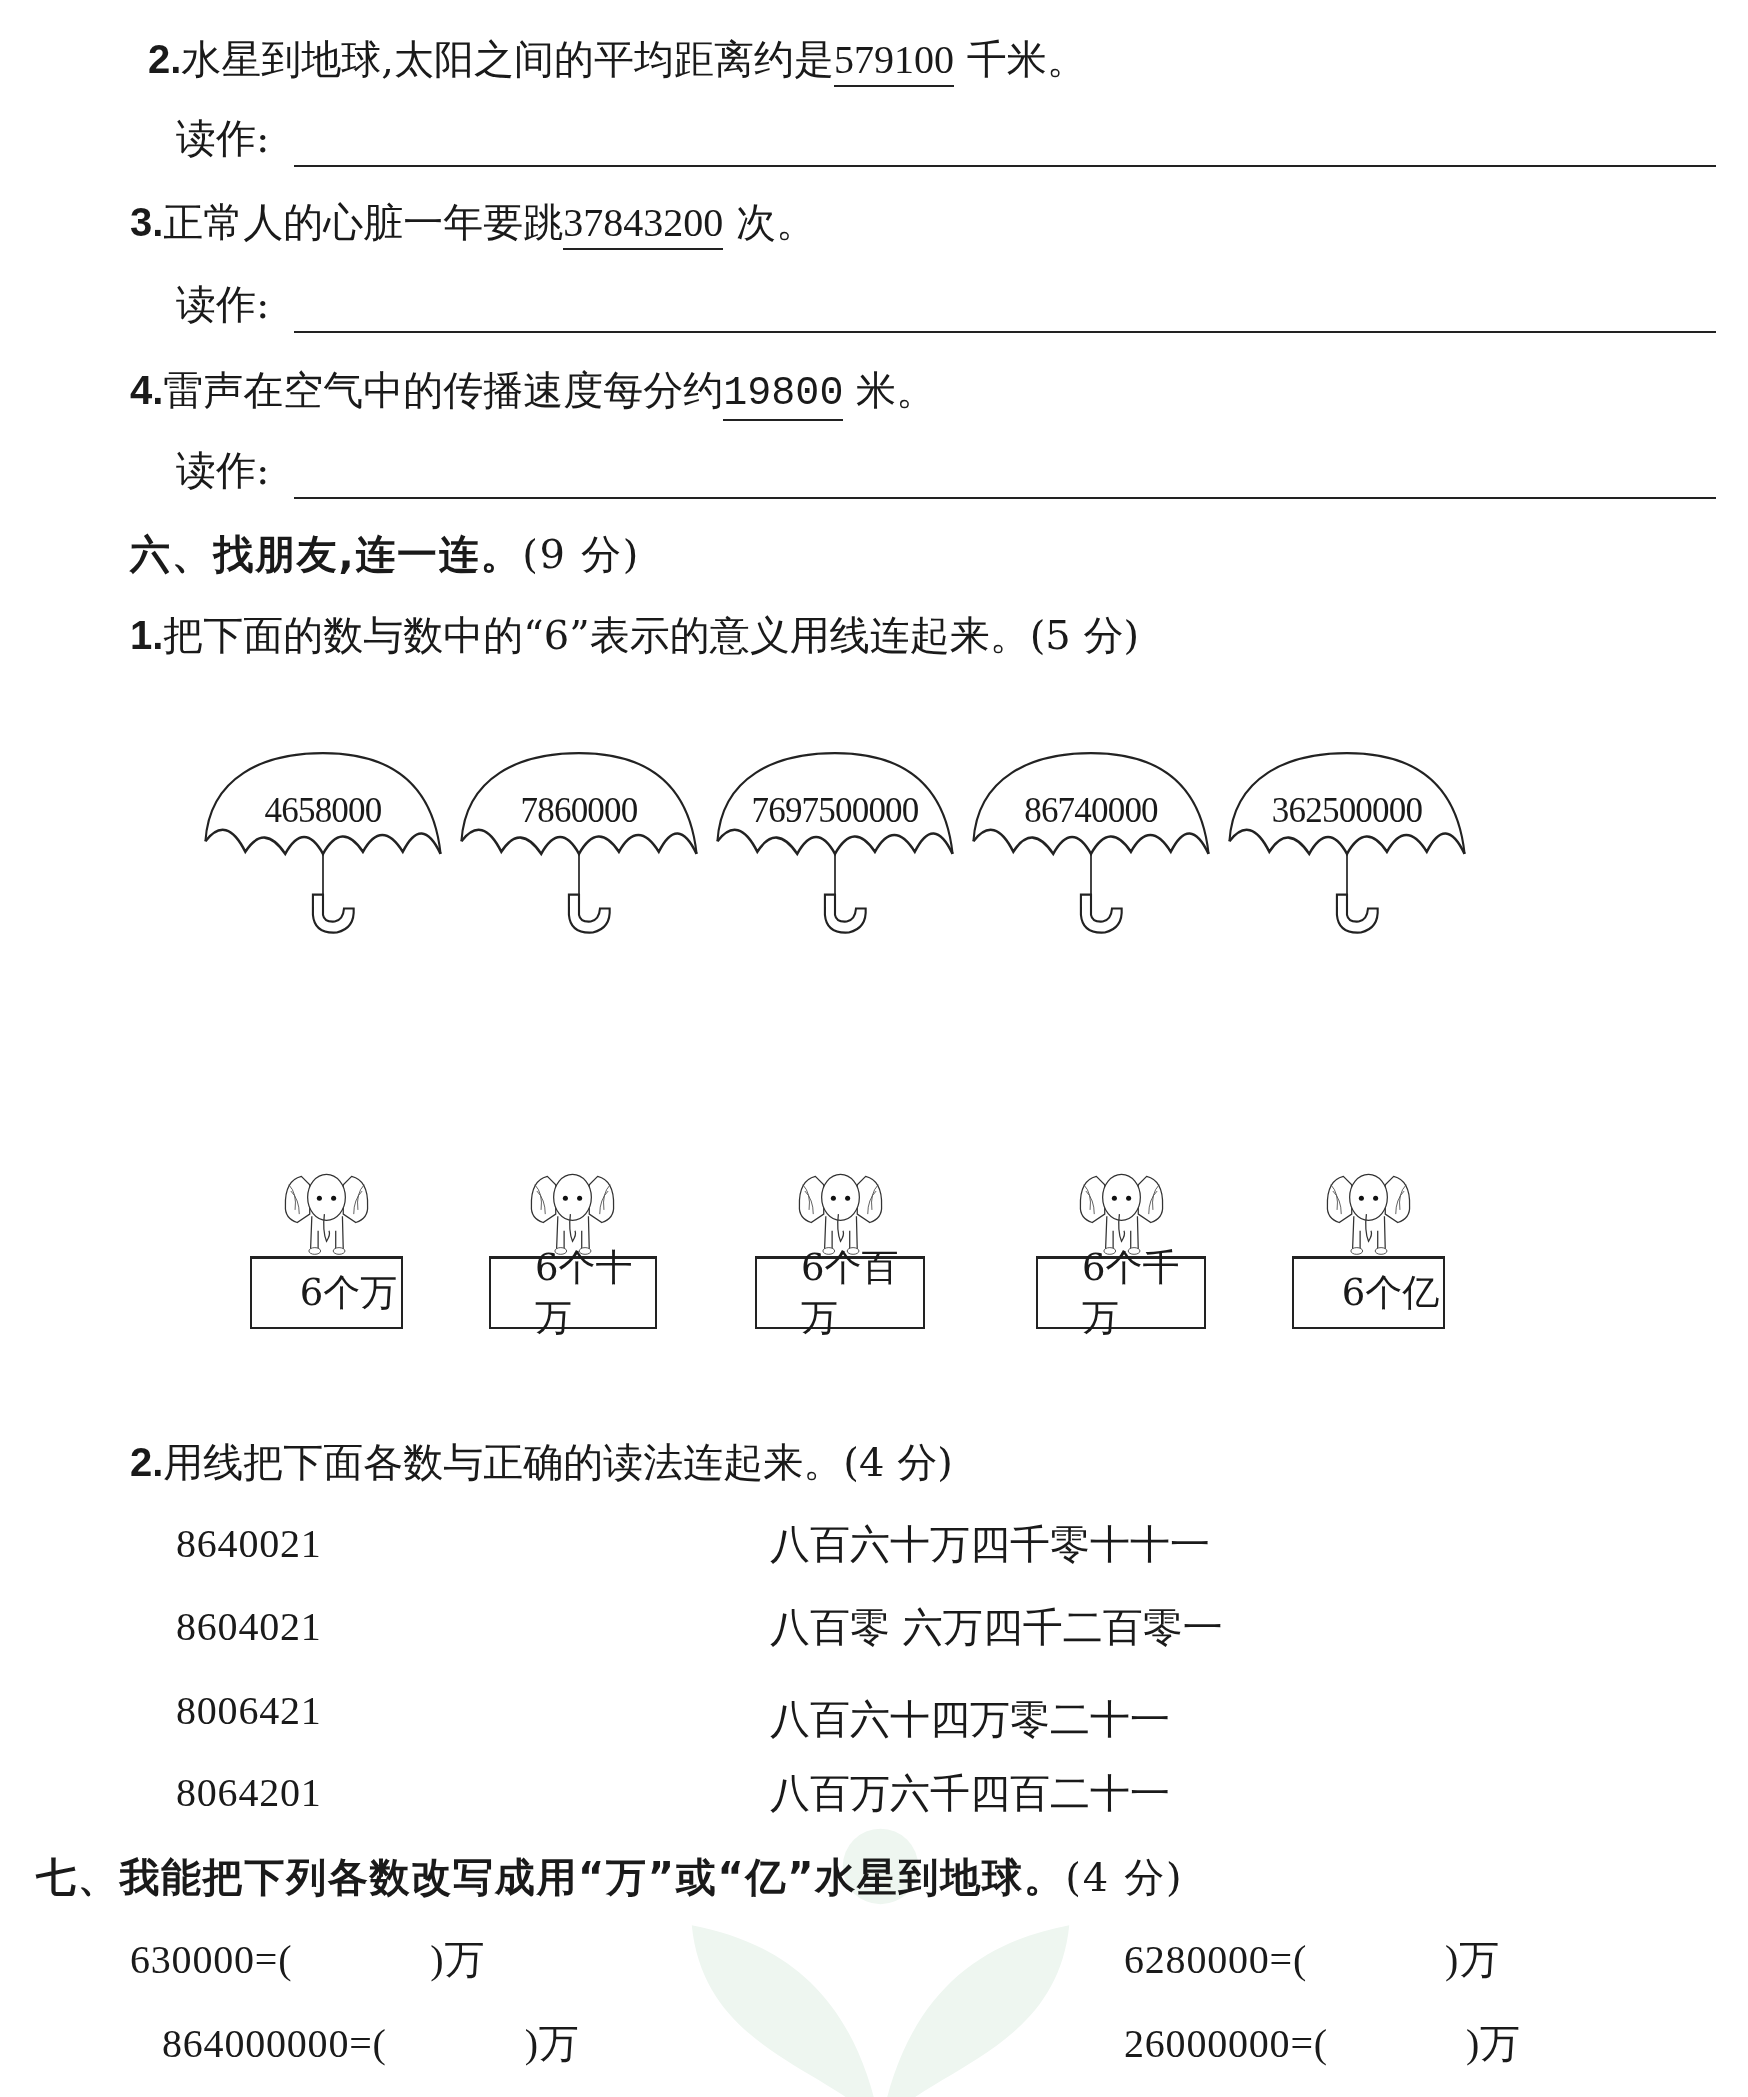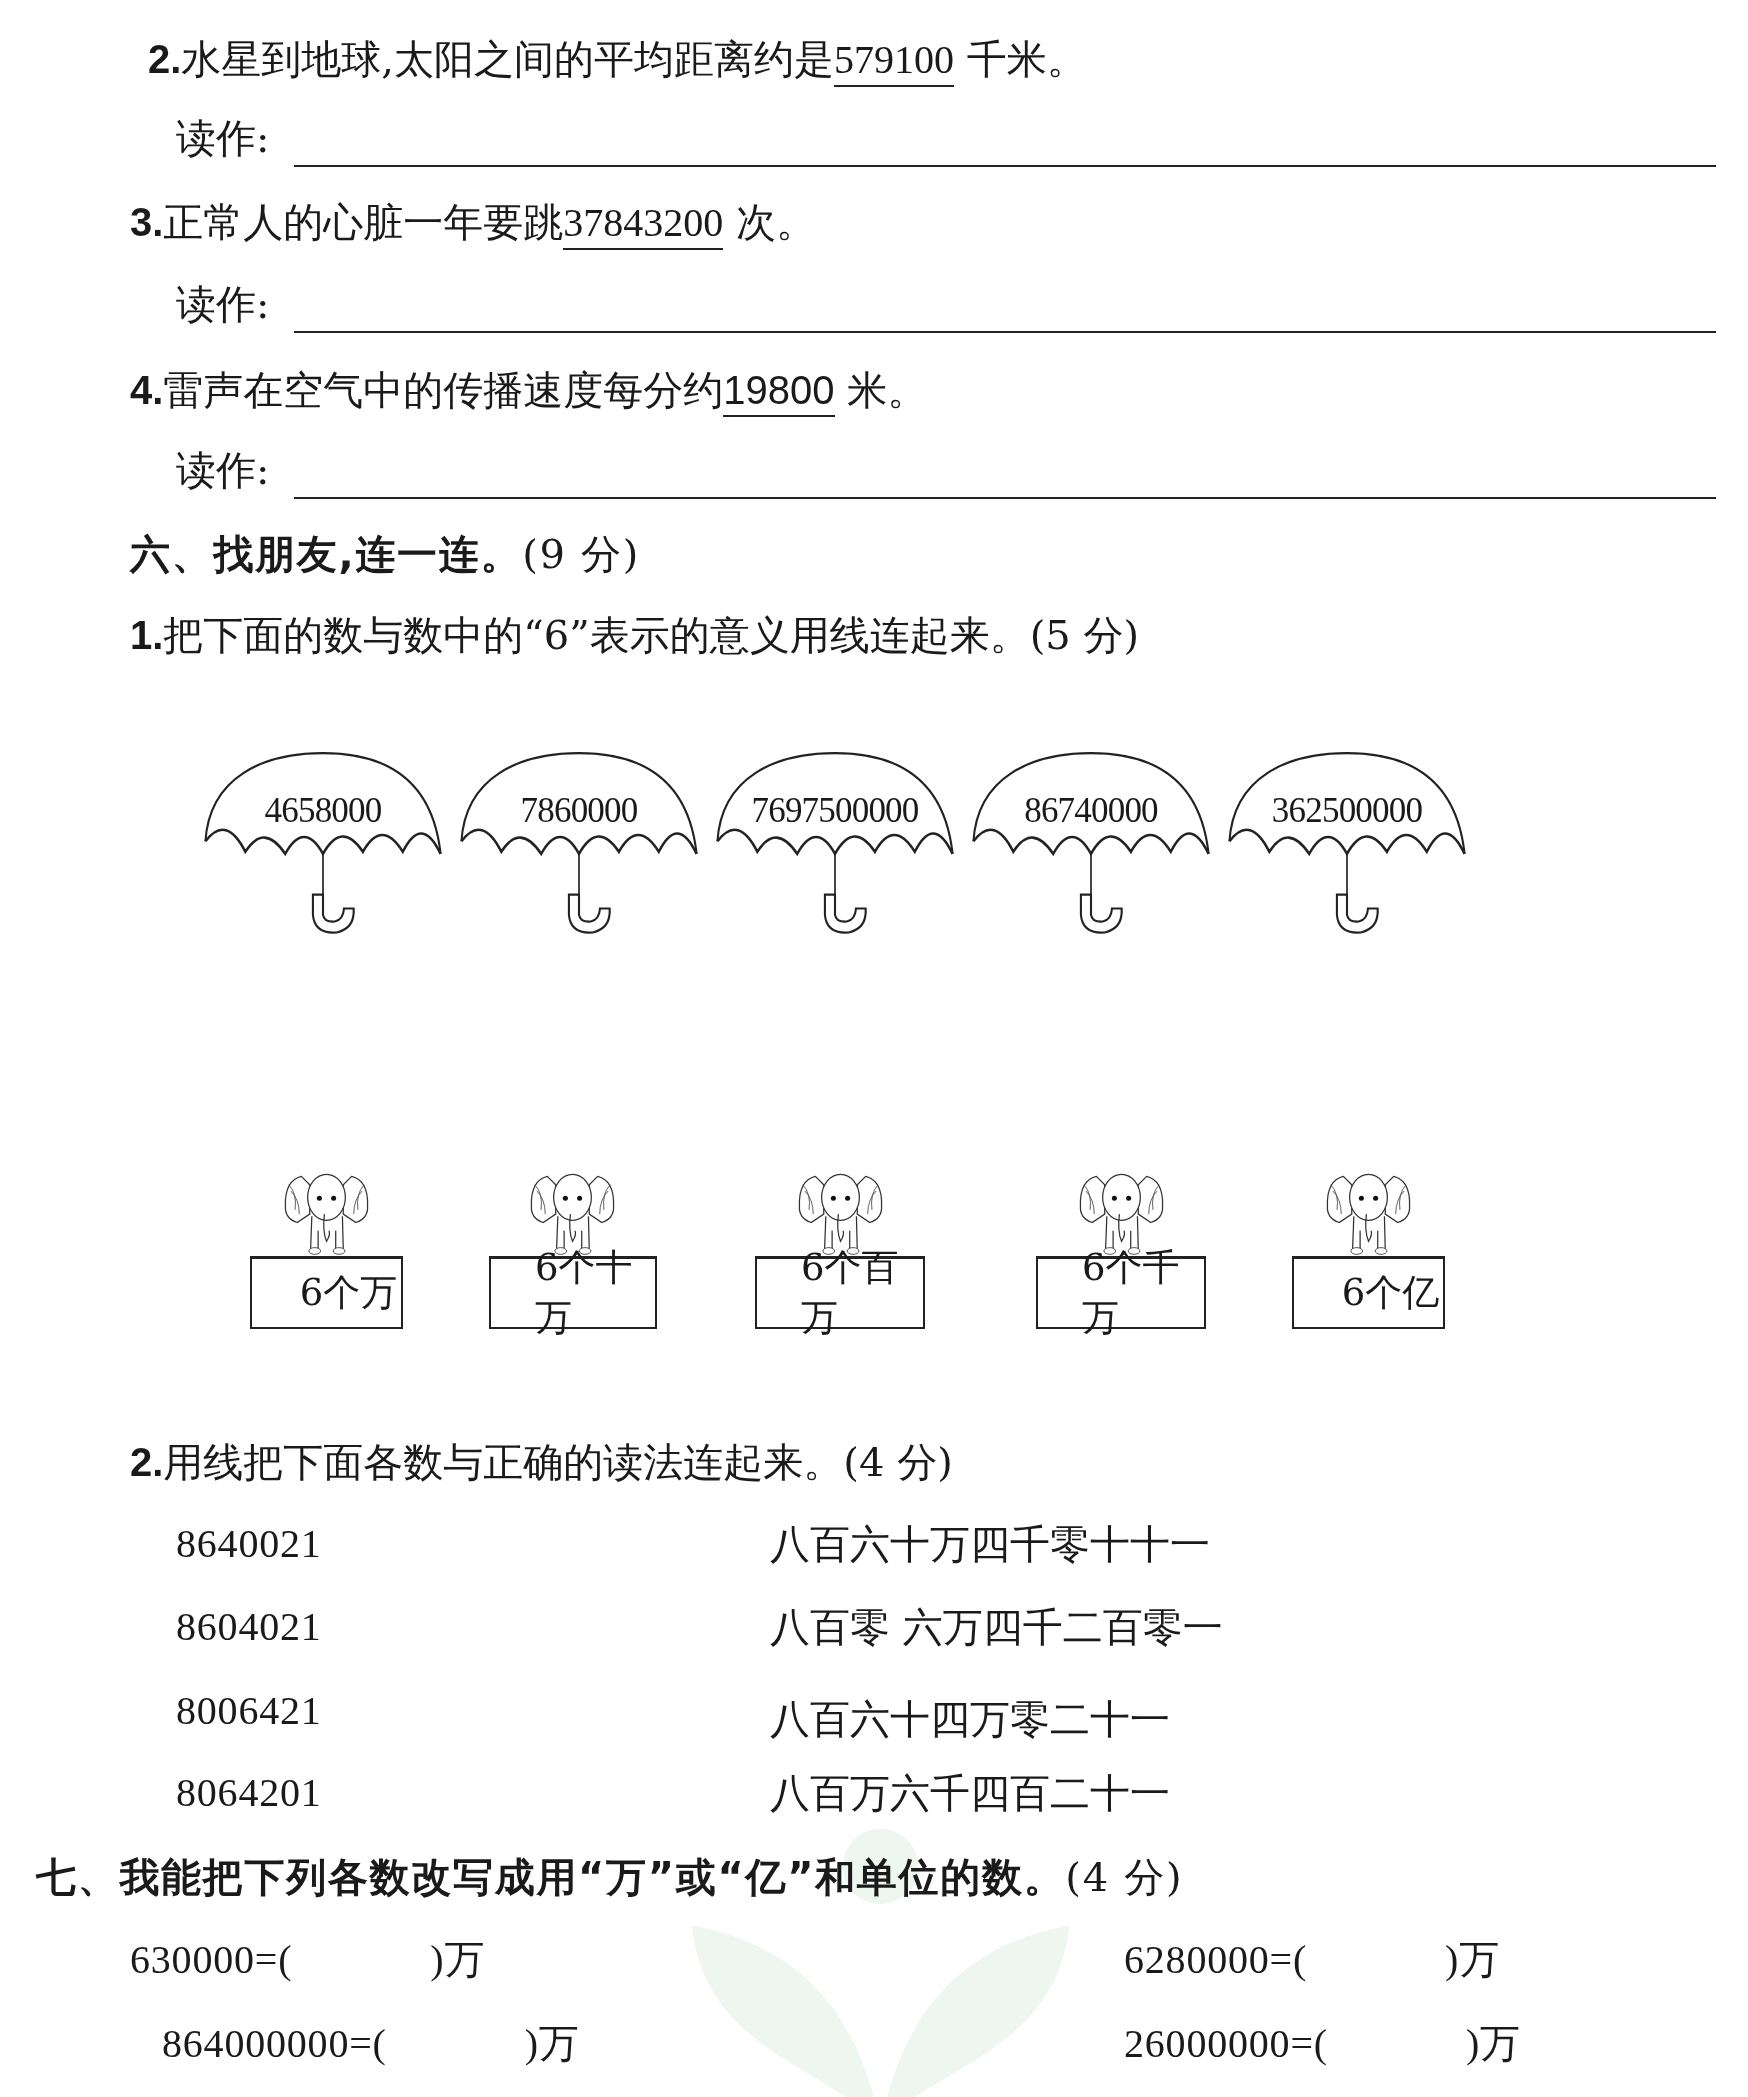--- a/index.html
+++ b/index.html
@@ -40,21 +40,21 @@
 <div class="abs read-label" style="left:176px; top:113px;">读作:</div>
 <div class="readline" style="left:294px; top:165px; width:1422px;"></div>
 
 <div class="abs q" style="left:130px; top:197px;">
   <span class="qnum">3.</span><span>正常人的心脏一年要跳</span><span class="ul-num" style="font-family:'Liberation Serif',serif;">37843200</span><span> 次。</span>
 </div>
 <div class="abs read-label" style="left:176px; top:279px;">读作:</div>
 <div class="readline" style="left:294px; top:331px; width:1422px;"></div>
 
 <div class="abs q" style="left:130px; top:365px;">
-  <span class="qnum">4.</span><span>雷声在空气中的传播速度每分约</span><span class="ul-num" style="font-family:Liberation Sans, sans-serif;">19800</span><span> 米。</span>
+  <span class="qnum">4.</span><span>雷声在空气中的传播速度每分约</span><span class="ul-num" style="font-family:Liberation Mono, monospace;">19800</span><span> 米。</span>
 </div>
 <div class="abs read-label" style="left:176px; top:445px;">读作:</div>
 <div class="readline" style="left:294px; top:497px; width:1422px;"></div>
 
 <div class="abs heading" style="left:130px; top:529px;">
   <span>六、找朋友,连一连。</span><span class="score">(9 分)</span>
 </div>
 <div class="abs q" style="left:130px; top:610px;">
   <span class="qnum">1.</span><span>把下面的数与数中的“6”表示的意义用线连起来。</span><span>(5 分)</span>
 </div>
@@ -181,21 +181,21 @@
 <div class="abs num" style="left:176px; top:1519px;">8640021</div>
 <div class="abs num" style="left:176px; top:1602px;">8604021</div>
 <div class="abs num" style="left:176px; top:1686px;">8006421</div>
 <div class="abs num" style="left:176px; top:1768px;">8064201</div>
 <div class="abs q" style="left:770px; top:1519px; font-family:'DejaVu Serif',serif;">八百六十万四千零十十一</div>
 <div class="abs q" style="left:770px; top:1602px; font-family:'DejaVu Serif',serif;">八百零 六万四千二百零一</div>
 <div class="abs q" style="left:770px; top:1686px; font-family:Liberation Mono, monospace;margin-top:12px;">八百六十四万零二十一</div>
 <div class="abs q" style="left:770px; top:1768px; font-family:'DejaVu Serif',serif;">八百万六千四百二十一</div>
 
 <div class="abs heading" style="left:36px; top:1852px;">
-  <span>七、我能把下列各数改写成用“万”或“亿”和单位的数。</span><span class="score">(4 分)</span>
+  <span>七、我能把下列各数改写成用“万”或“亿”水星到地球。</span><span class="score">(4 分)</span>
 </div>
 <div id="s7-rows">
     <div class="abs num" style="left: 130px; top: 1934px; text-align: right;"><span>630000</span><span>=(</span><span style="display:inline-block; width:138px;"></span><span>)</span><span style="font-family:'DejaVu Serif',serif;">万</span></div>
     <div class="abs num" style="left: 130px; top: 2018px; margin-left: 32px;"><span>864000000</span><span>=(</span><span style="display:inline-block; width:138px;"></span><span>)</span><span style="font-family:'DejaVu Serif',serif;">万</span></div>
     <div class="abs num" style="left: 1124px; top: 1934px;"><span>6280000</span><span>=(</span><span style="display:inline-block; width:138px;"></span><span>)</span><span style="font-family:'DejaVu Serif',serif;">万</span></div>
     <div class="abs num" style="left: 1124px; top: 2018px;"><span>26000000</span><span>=(</span><span style="display:inline-block; width:138px;"></span><span>)</span><span style="font-family:'DejaVu Serif',serif;">万</span></div>
   </div>
 
 <div id="s8-rows"></div>
 

